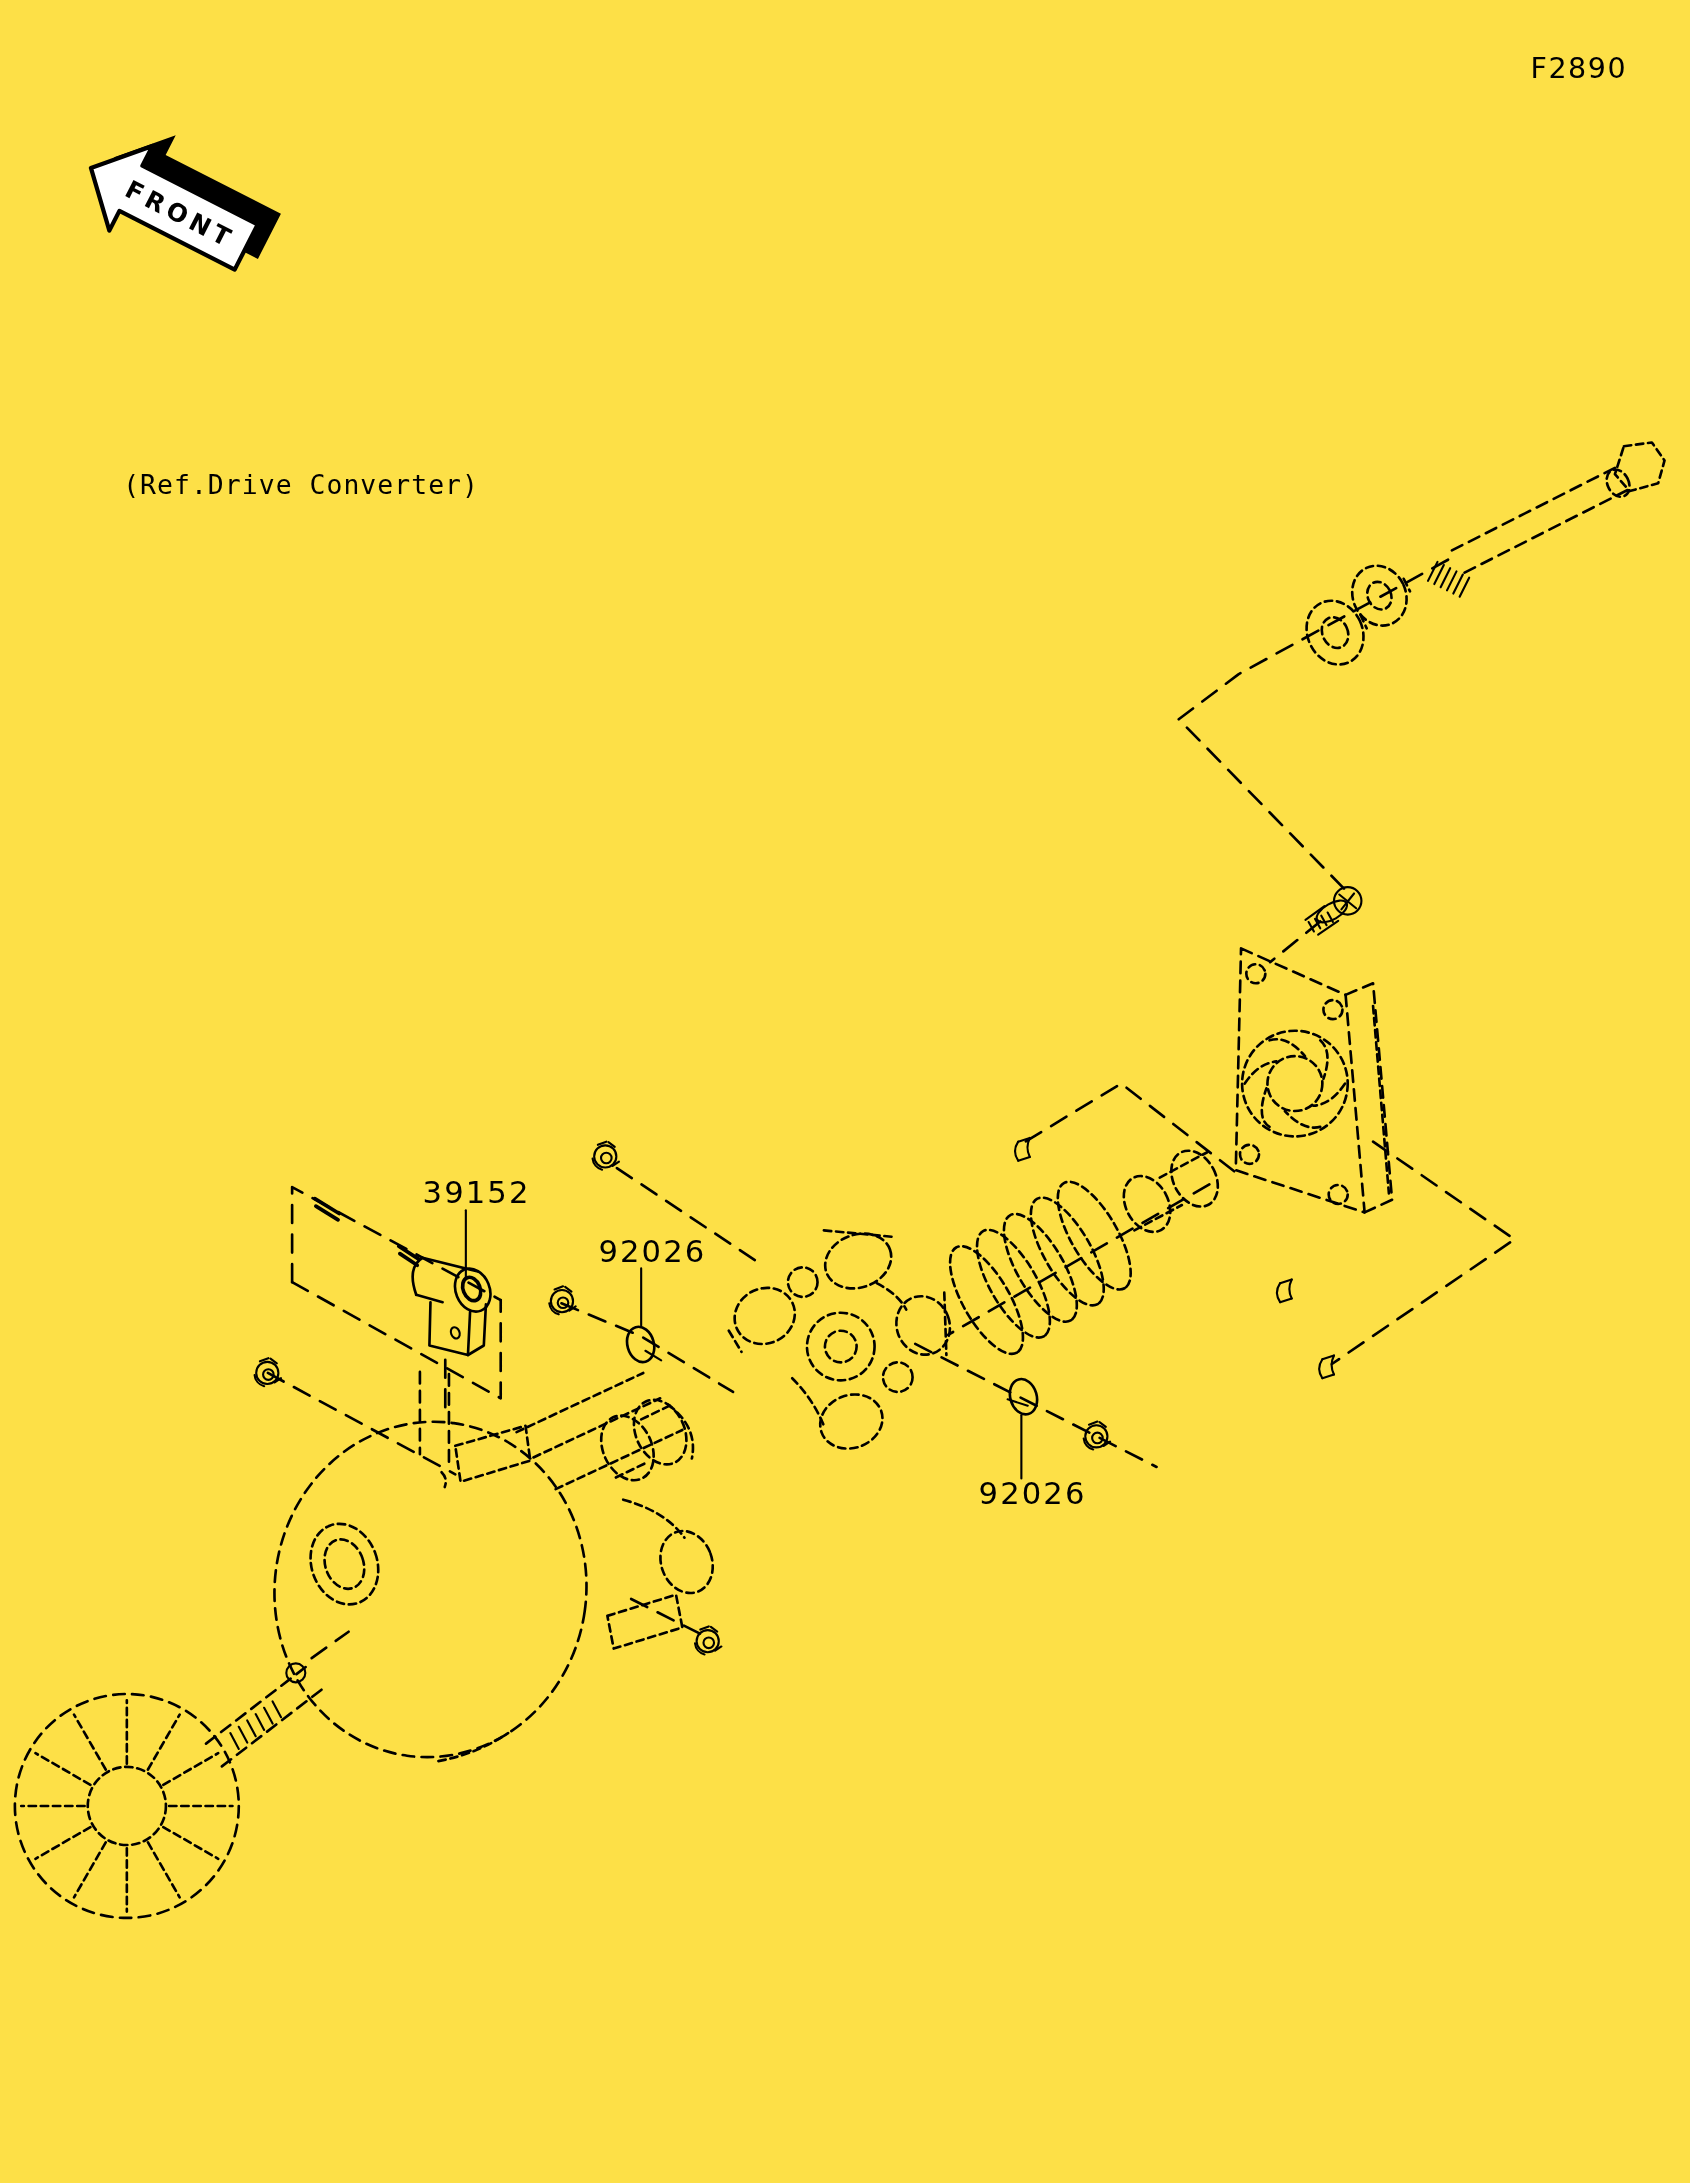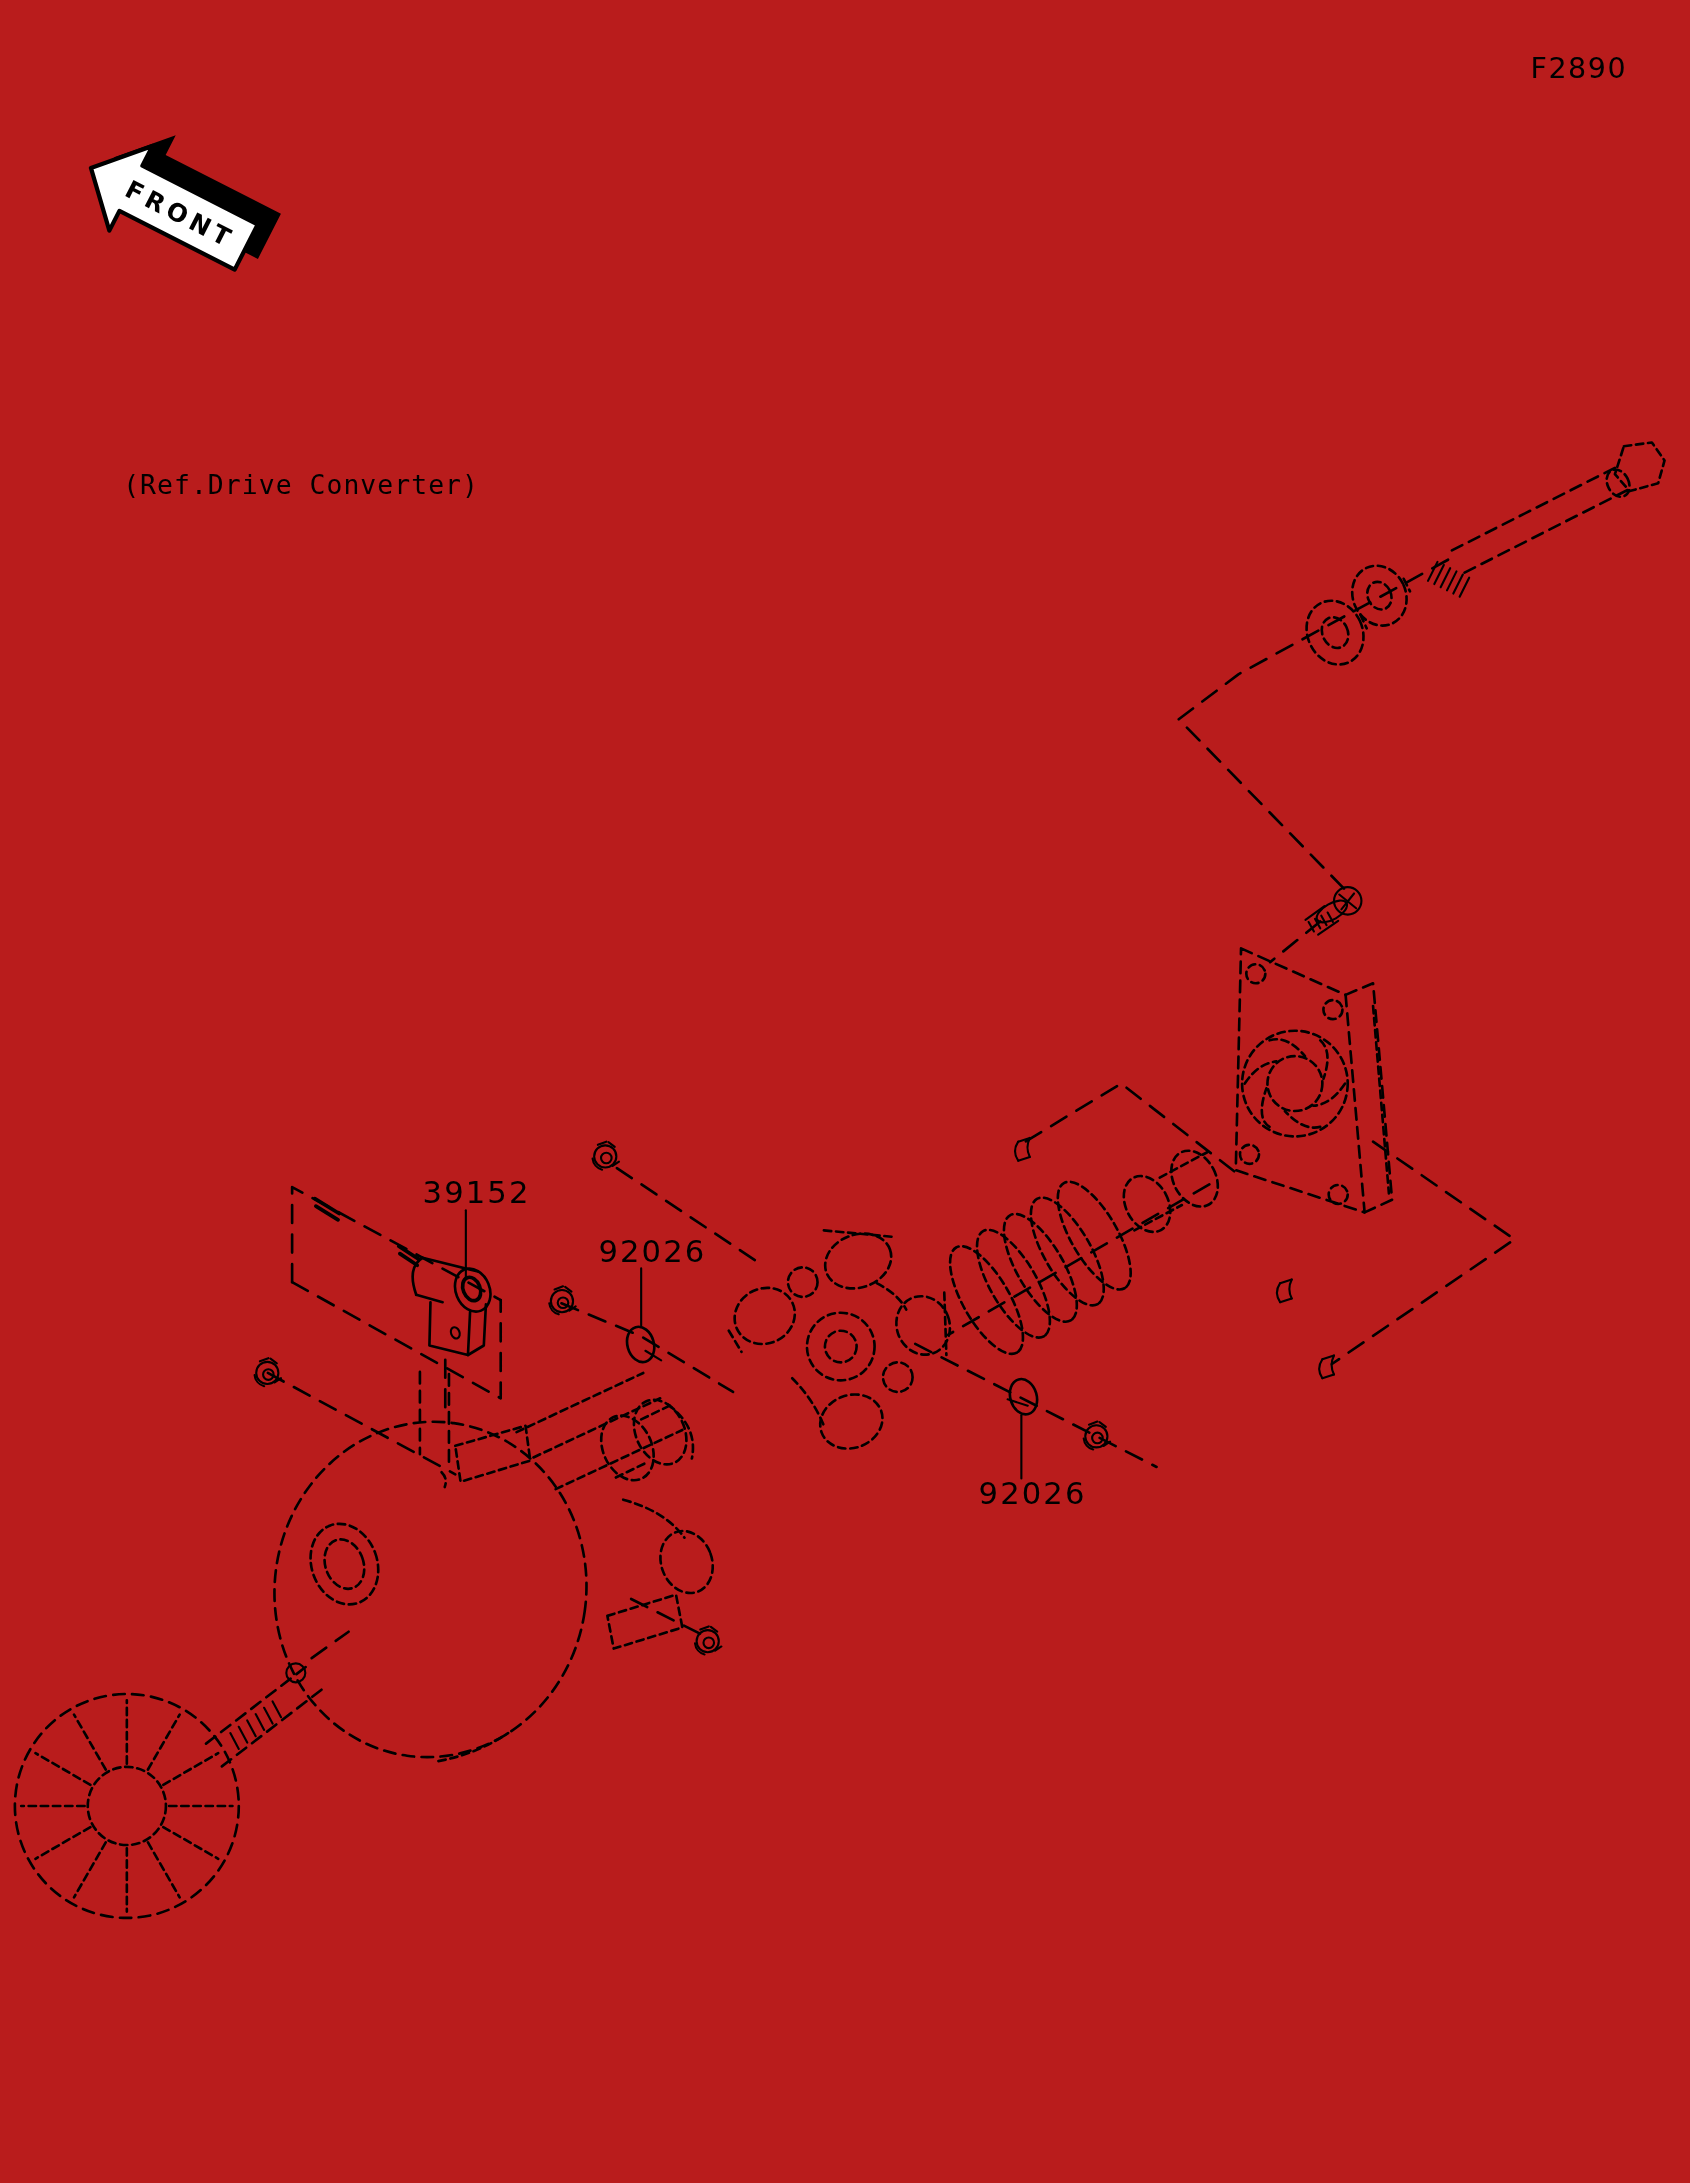--- a/index.html
+++ b/index.html
@@ -1,16 +1,16 @@
 <!DOCTYPE html>
 <html style="font-size:8.5px"><head>
 <meta charset="utf-8">
 <style>
   html,body{margin:0;padding:0;background:#ffffff;}
-  .page{position:relative;width:1690px;height:2183px;background:#b91c1c;}
+  .page{position:relative;width:1690px;height:2183px;background:#fde047;}
   svg{display:block;}
   .s{stroke:#000;fill:none;stroke-width:5;stroke-linecap:round;stroke-linejoin:round;}
   .w4{stroke-width:4;}
   .w7{stroke-width:7;}
   .d1{stroke-dasharray:34 22;}   
   .d2{stroke-dasharray:22 14;}   
   .d3{stroke-dasharray:14 9;}    
   .lbl{font-family:"DejaVu Sans","Liberation Sans",sans-serif;fill:#000;}
   .num{font-size:58px;letter-spacing:4px;}
   .fig{font-size:54px;letter-spacing:3px;}

